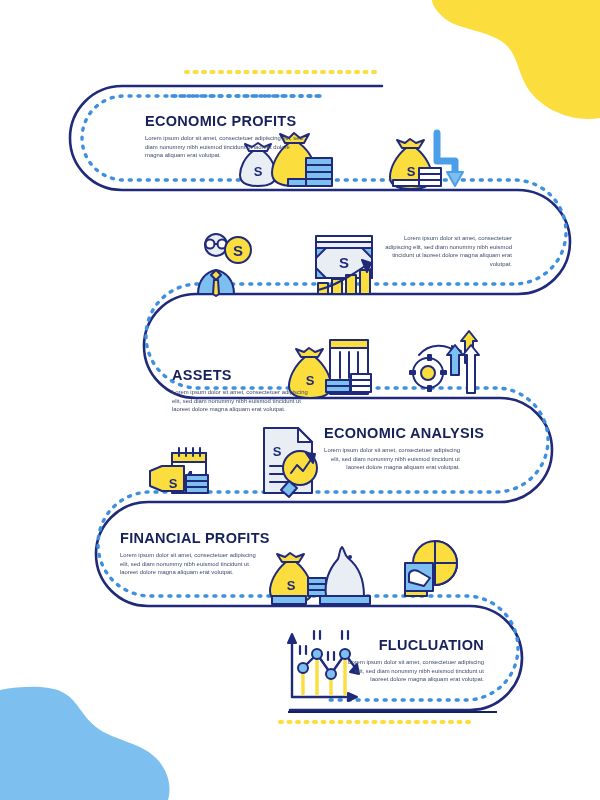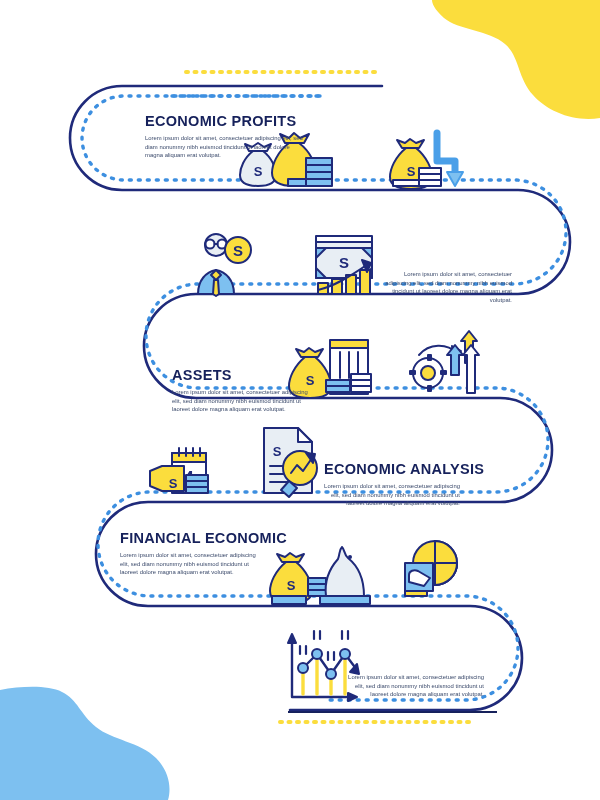--- a/index.html
+++ b/index.html
@@ -7,21 +7,21 @@
        font-family:"Liberation Sans","DejaVu Sans",sans-serif;}
   #infographic{position:relative;width:600px;height:800px;background:#fff;overflow:hidden;}
   .layer{position:absolute;inset:0;width:600px;height:800px;}
   .txtblock{position:absolute;}
   .sec-title{font-family:"Liberation Sans","DejaVu Sans",sans-serif;
     font-weight:bold;color:#16215b;letter-spacing:.3px;
     font-size:14.5px;line-height:16px;margin:0 0 5px 0;white-space:nowrap;}
   .sec-body{font-family:"Liberation Sans","DejaVu Sans",sans-serif;
     color:#3b4a6b;font-size:5.9px;line-height:8.6px;margin:0;}
   .al-left{text-align:left;}
-  .al-right{text-align:right;margin-top:36px;}
+  .al-right{text-align:right;}
 </style>
 </head>
 <body>
 
 <div id="infographic">
 
   <svg class="layer" viewBox="0 0 600 800" xmlns="http://www.w3.org/2000/svg">
     <path d="M505,0 L600,0 L600,118 C574,122 548,112 533,95 C517,77 520,57 505,44 C489,30 458,30 444,18 C434,9 432,3 432,0 Z" fill="#fbdd3d"></path>
     <path d="M0,690 L0,800 L168,800 C172,786 168,770 156,758 C140,742 112,740 96,727 C80,714 78,700 62,692 C48,685 22,686 0,690 Z" fill="#7dc0f0"></path>
   </svg>
@@ -246,21 +246,22 @@
     <p class="sec-title">ASSETS</p>
     <p class="sec-body">Lorem ipsum dolor sit amet, consectetuer adipiscing elit, sed diam nonummy nibh euismod tincidunt ut laoreet dolore magna aliquam erat volutpat.</p>
   </div>
 
   <div class="txtblock al-right" style="left:324px;top:425px;width:136px;">
     <p class="sec-title">ECONOMIC ANALYSIS</p>
     <p class="sec-body">Lorem ipsum dolor sit amet, consectetuer adipiscing elit, sed diam nonummy nibh euismod tincidunt ut laoreet dolore magna aliquam erat volutpat.</p>
   </div>
 
   <div class="txtblock al-left" style="left:120px;top:530px;width:140px;">
-    <p class="sec-title">FINANCIAL ECONOMIC</p>
+    <p class="sec-title">FINANCIAL PROFITS</p>
     <p class="sec-body">Lorem ipsum dolor sit amet, consectetuer adipiscing elit, sed diam nonummy nibh euismod tincidunt ut laoreet dolore magna aliquam erat volutpat.</p>
   </div>
 
   <div class="txtblock al-right" style="left:348px;top:637px;width:136px;">
+    <p class="sec-title">FLUCLUATION</p>
     <p class="sec-body">Lorem ipsum dolor sit amet, consectetuer adipiscing elit, sed diam nonummy nibh euismod tincidunt ut laoreet dolore magna aliquam erat volutpat.</p>
   </div>
 
 </div>
 
 </body></html>

